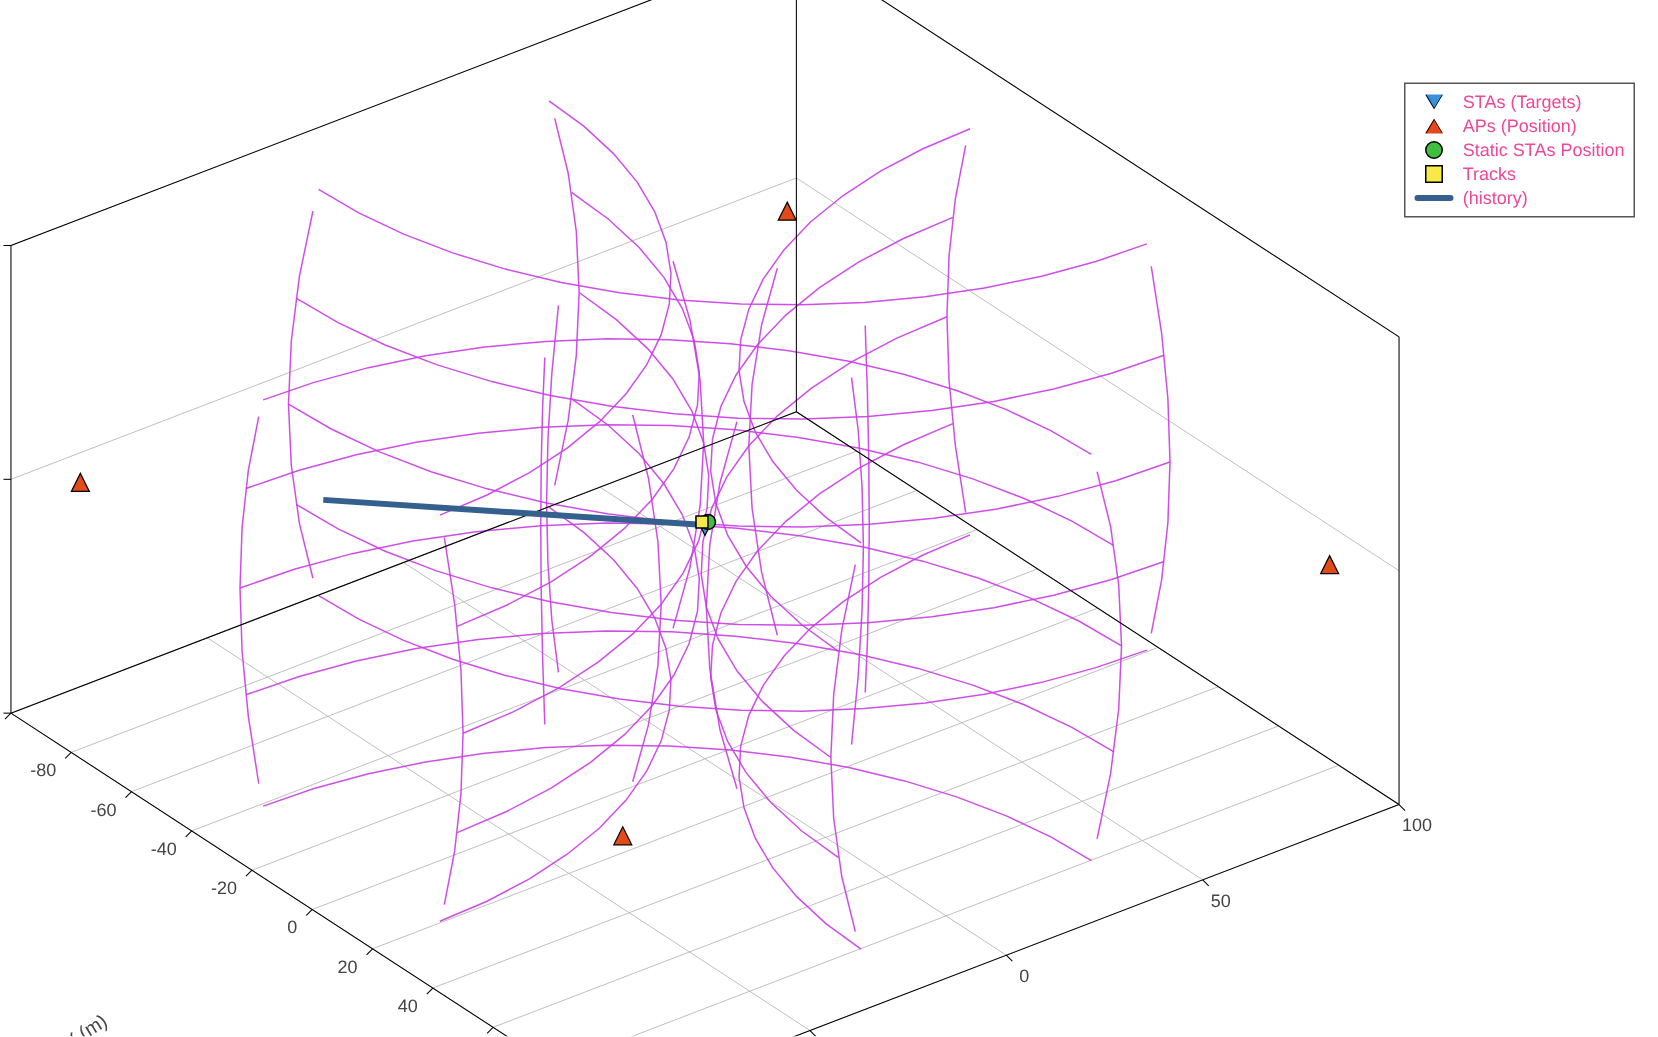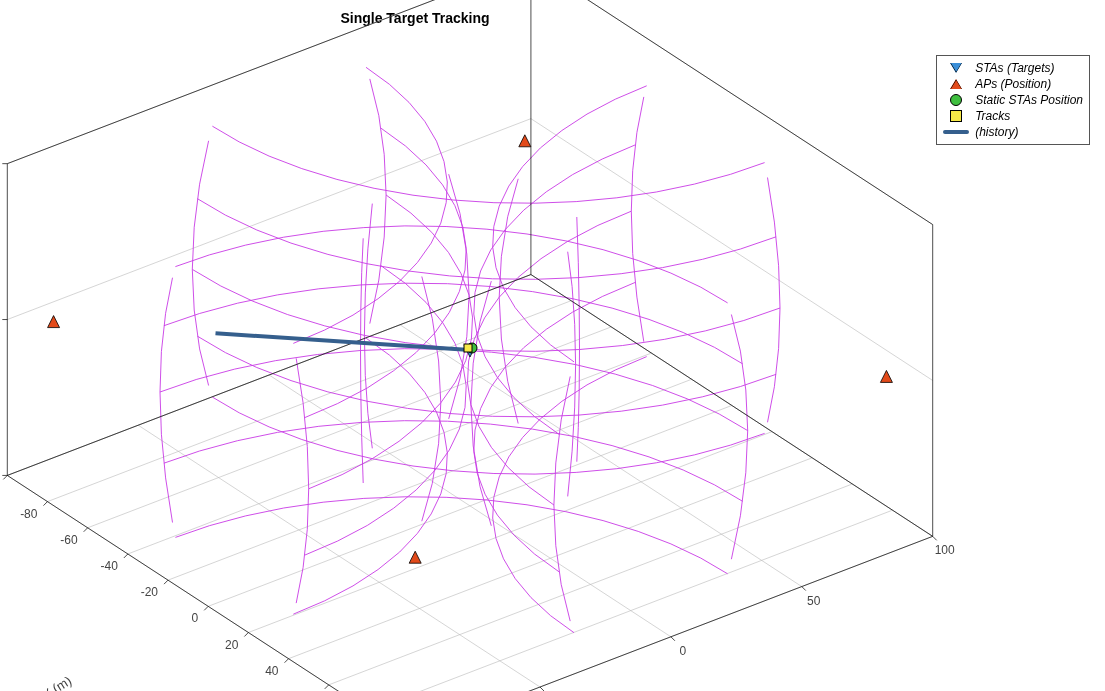--- a/index.html
+++ b/index.html
@@ -27,23 +27,22 @@
     color: #000;
   }
   .legend {
     position: absolute;
     top: 55px;
     right: 15px;
     border: 1px solid #555;
     background: #fff;
     padding: 4px 6px;
     font-size: 12px;
-    color: #000000;
+    color: #ec4899;
     line-height: 1.35;
-    font-style: italic;
   }
   .legend-row {
     display: flex;
     align-items: center;
     gap: 6px;
     height: 16px;
   }
   .legend-swatch {
     width: 26px;
     height: 14px;
@@ -107,21 +106,20 @@
   .wire { stroke: #c93be6; stroke-width: 1; fill: none; opacity: 0.9; }
   .history { stroke: #355f8d; stroke-width: 4; fill: none; }
   .ap-marker { fill:#e24a1a; stroke:#000; stroke-width:0.8; }
   .sta-marker { fill:#3a8fd9; stroke:#000; stroke-width:0.8; }
 </style>
 </head>
 <body>
 
 <div class="figure">
 
-  <div class="title">Single Target Tracking</div>
 
   <div class="legend">
     <div class="legend-row">
       <span class="legend-swatch">
           <span class="marker-tri-down"></span>
         </span>
       <span>STAs (Targets)</span>
     </div>
     <div class="legend-row">
       <span class="legend-swatch">

